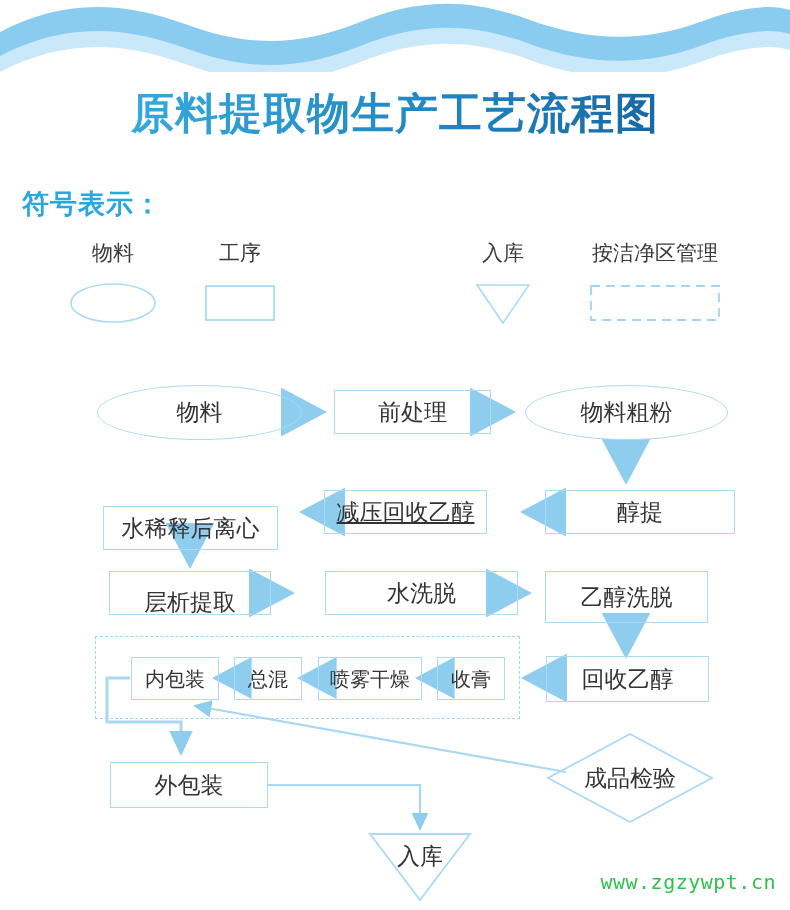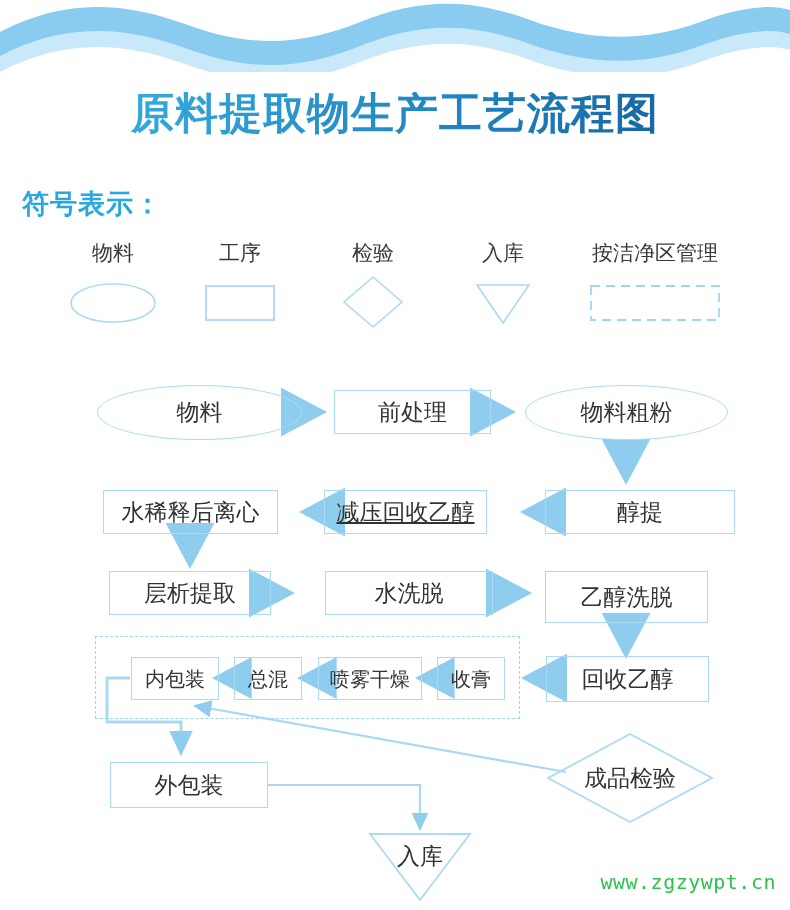--- a/index.html
+++ b/index.html
@@ -153,28 +153,20 @@
 
   <div class="legend-item" style="left:190px; top:243px; width:100px;">
     <div class="legend-text">工序</div>
     <div class="legend-shape-wrap">
       <svg width="72" height="46">
         <rect x="2" y="7" width="68" height="34" fill="none" stroke="#ABDAF4" stroke-width="1.8"></rect>
       </svg>
     </div>
   </div>
 
-  <div class="legend-item" style="left:323px; top:243px; width:100px;">
-    <div class="legend-text">检验</div>
-    <div class="legend-shape-wrap">
-      <svg width="64" height="54">
-        <polygon points="32,2 61,27 32,52 3,27" fill="none" stroke="#ABDAF4" stroke-width="1.6"></polygon>
-      </svg>
-    </div>
-  </div>
 
   <div class="legend-item" style="left:455px; top:243px; width:96px;">
     <div class="legend-text">入库</div>
     <div class="legend-shape-wrap">
       <svg width="60" height="48">
         <polygon points="4,7 56,7 30,45" fill="none" stroke="#ABDAF4" stroke-width="1.6"></polygon>
       </svg>
     </div>
   </div>
 
@@ -233,34 +225,34 @@
   <div class="node node-ellipse" style="left:97px; top:385px; width:205px; height:55px;">
     <span>物料</span>
   </div>
   <div class="node node-rect" style="left:334px; top:390px; width:157px; height:44px;">
     <span>前处理</span>
   </div>
   <div class="node node-ellipse" style="left:525px; top:385px; width:203px; height:55px;">
     <span>物料粗粉</span>
   </div>
 
-  <div class="node node-rect" style="left:103px; top:490px; width:175px; height:44px;">
+  <div class="node node-rect" style="left:103px; top:506px; width:175px; height:44px;">
     <span>水稀释后离心</span>
   </div>
   <div class="node node-rect" style="left:324px; top:490px; width:163px; height:44px;text-decoration:underline;">
     <span>减压回收乙醇</span>
   </div>
   <div class="node node-rect" style="left:545px; top:490px; width:190px; height:44px;">
     <span>醇提</span>
   </div>
 
-  <div class="node node-rect" style="left:109px; top:571px; width:162px; height:44px;">
+  <div class="node node-rect" style="left:109px; top:571px; width:162px; height:44px;align-items:flex-end;">
     <span>层析提取</span>
   </div>
-  <div class="node node-rect" style="left:325px; top:571px; width:168px; height:44px;align-items:center;">
+  <div class="node node-rect" style="left:325px; top:571px; width:193px; height:44px;align-items:center;">
     <span>水洗脱</span>
   </div>
   <div class="node node-rect" style="left:545px; top:571px; width:163px; height:52px;">
     <span>乙醇洗脱</span>
   </div>
 
   <div class="node node-rect" style="left:131px; top:657px; width:88px; height:43px;">
     <span class="node-small">内包装</span>
   </div>
   <div class="node node-rect" style="left:234px; top:657px; width:68px; height:43px;">

